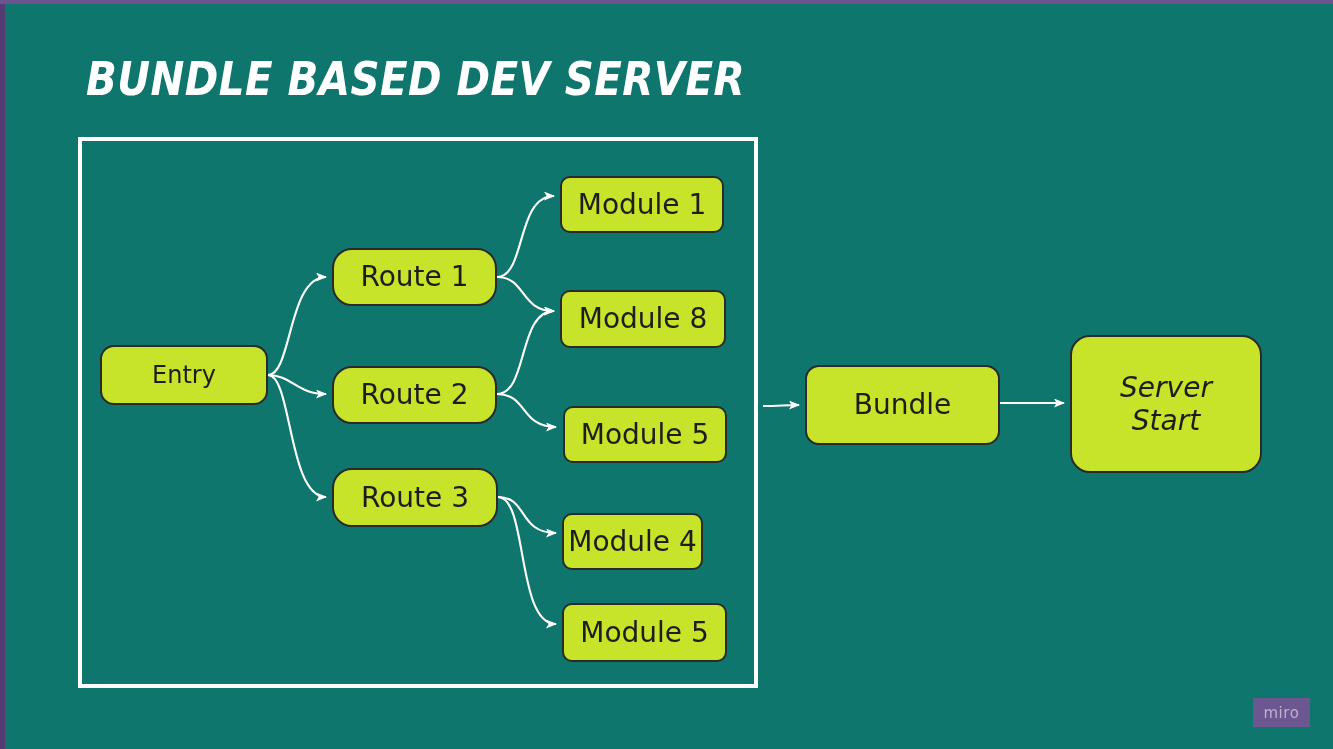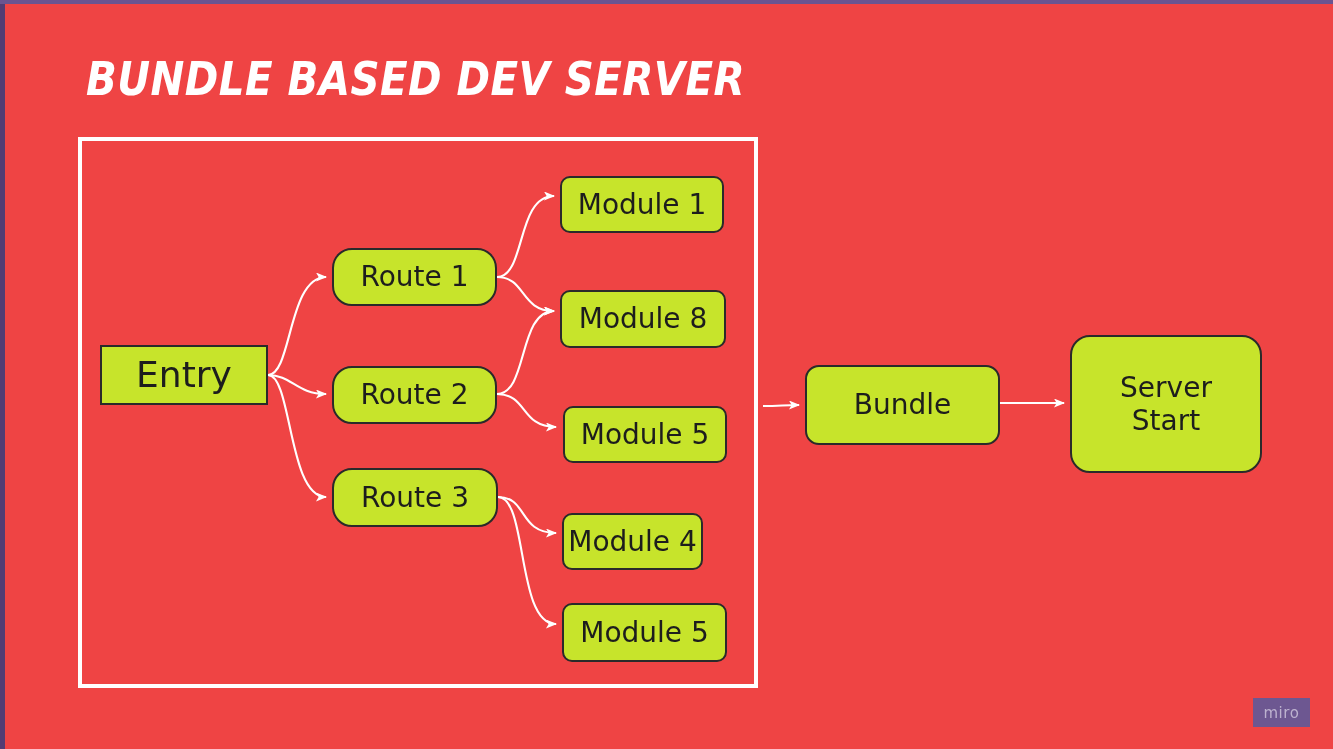--- a/index.html
+++ b/index.html
@@ -10,21 +10,21 @@
     width: 1333px;
     height: 749px;
     background: #5b4480;
     font-family: "DejaVu Sans", sans-serif;
     overflow: hidden;
   }
   #stage {
     position: relative;
     width: 1333px;
     height: 749px;
-    background: #ef4444;
+    background: #0f766e;
     overflow: hidden;
   }
   
   #top-edge {
     position: absolute;
     left: 0; top: 0;
     width: 1333px; height: 4px;
     background: #6b5490;
   }
   #left-edge {
@@ -68,23 +68,23 @@
     justify-content: center;
     color: #1d1d1d;
     font-family: "DejaVu Sans", sans-serif;
     font-weight: 400;
     text-align: center;
     line-height: 1.18;
     white-space: pre-line;
   }
   .node.small  { border-radius: 10px; font-size: 28px; margin-top: 8px; }
   .node.route  { border-radius: 20px; font-size: 28px; }
-  .node.entry  { border-radius: 0; font-size: 36px; text-align: right; }
+  .node.entry  { border-radius: 14px; font-size: 24px; text-align: right; }
   .node.bundle { border-radius: 14px; font-size: 28px; }
-  .node.server { border-radius: 20px; font-size: 28px; }
+  .node.server { border-radius: 20px; font-size: 28px; font-style: italic; }
 
   #connectors {
     position: absolute;
     left: 0; top: 0;
     width: 1333px; height: 749px;
     pointer-events: none;
   }
   #watermark {
     position: absolute;
     left: 1253px;

